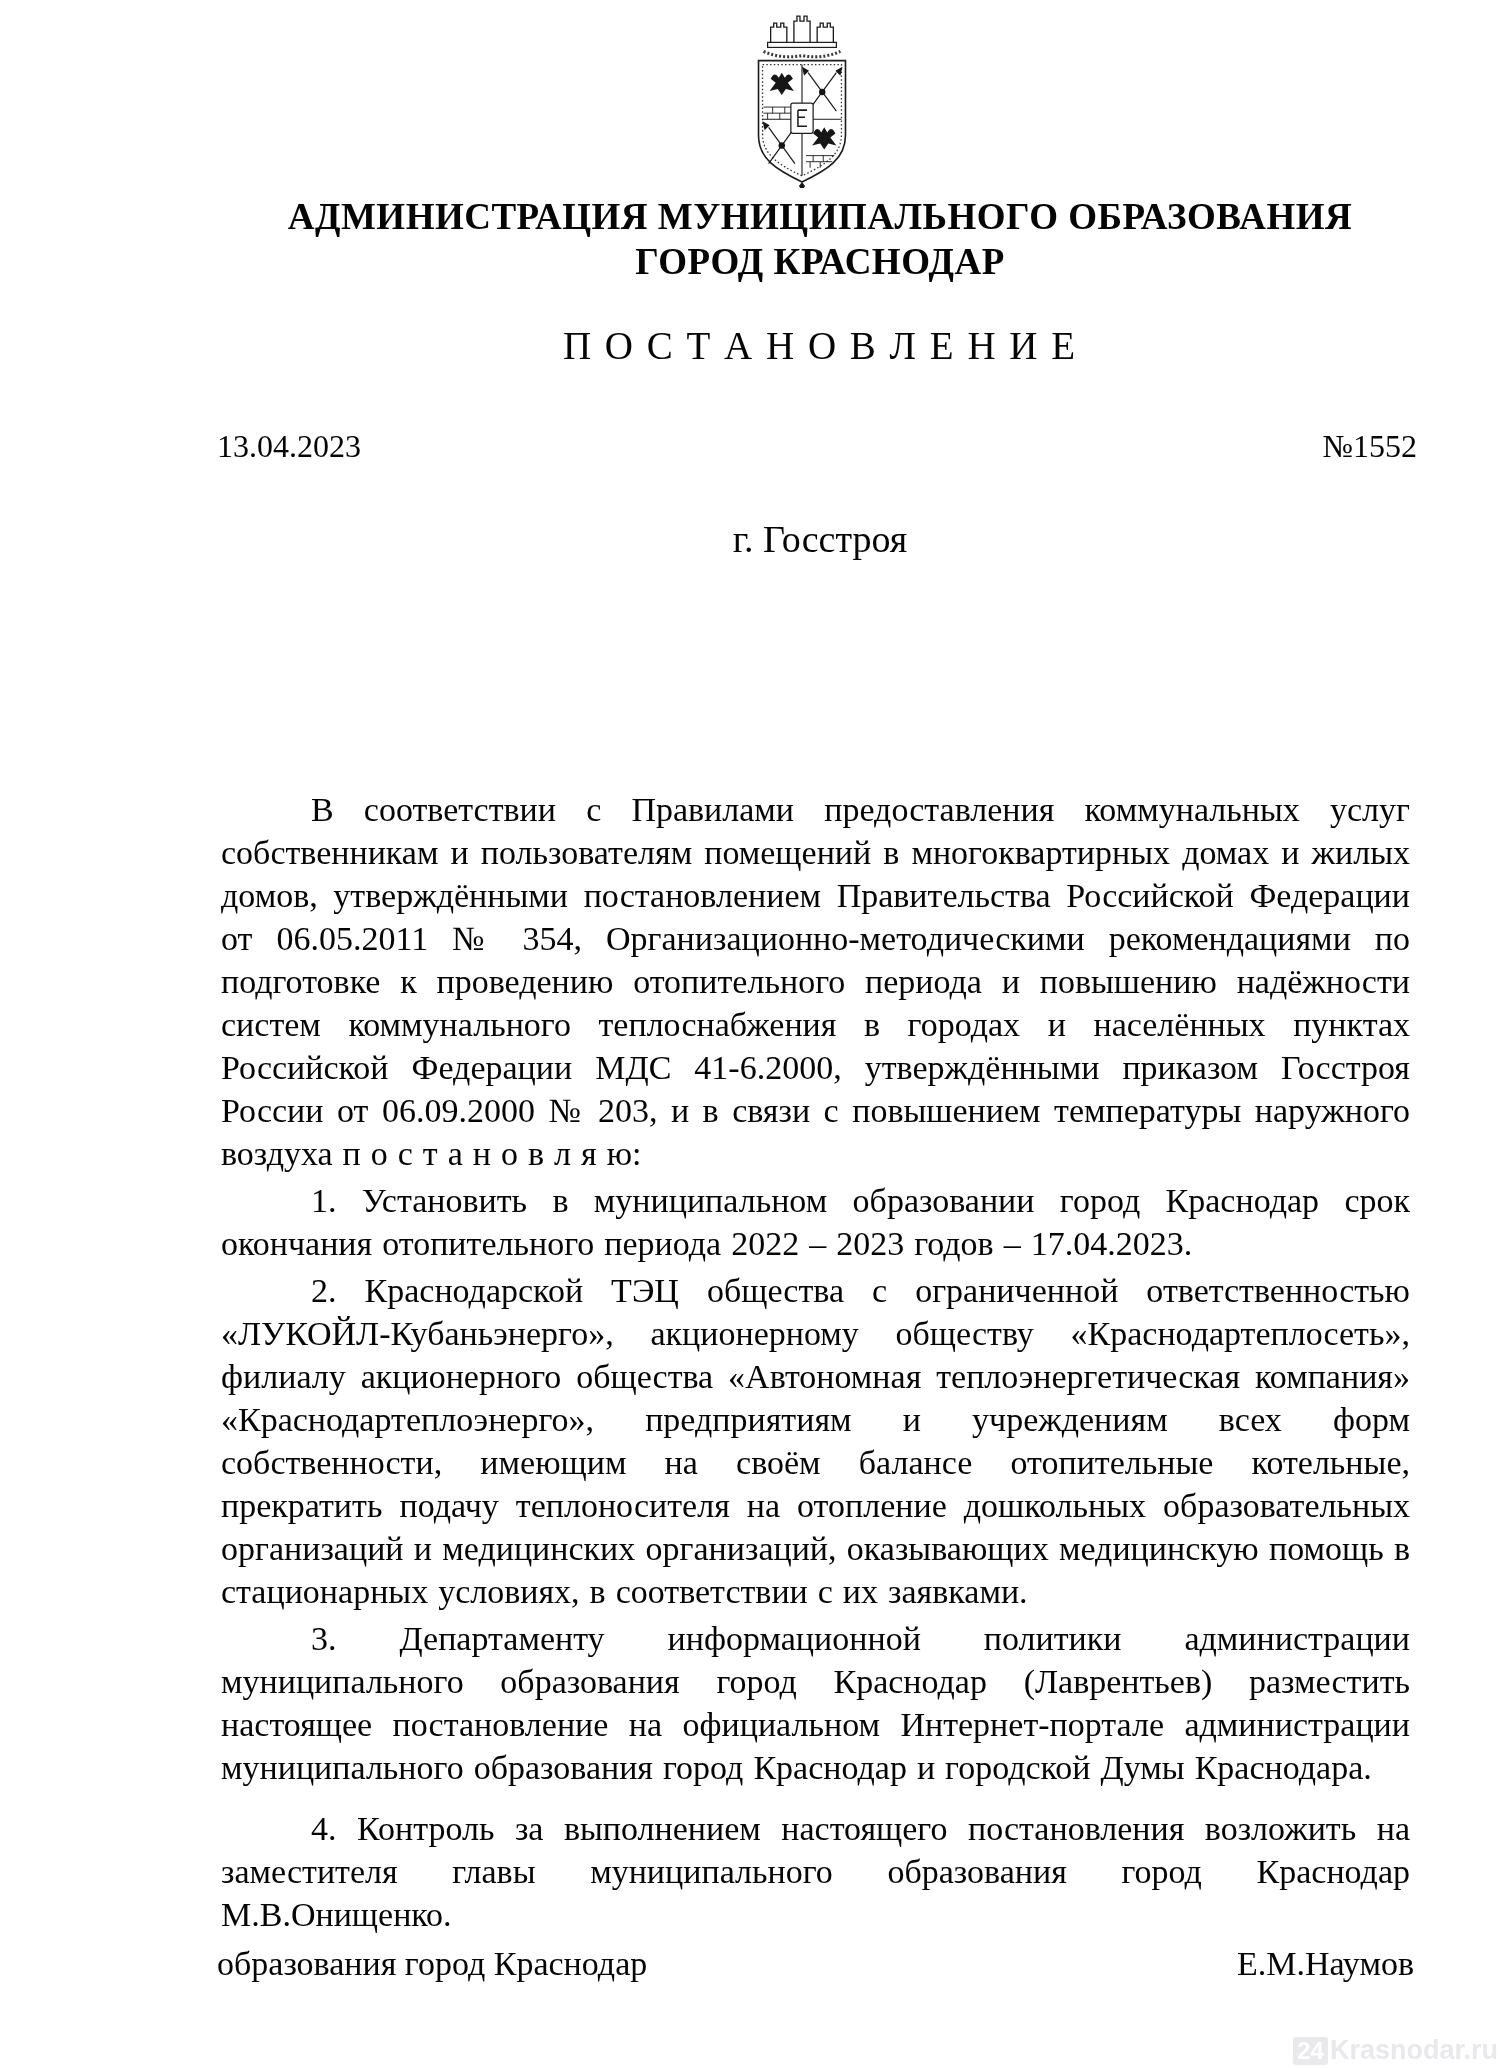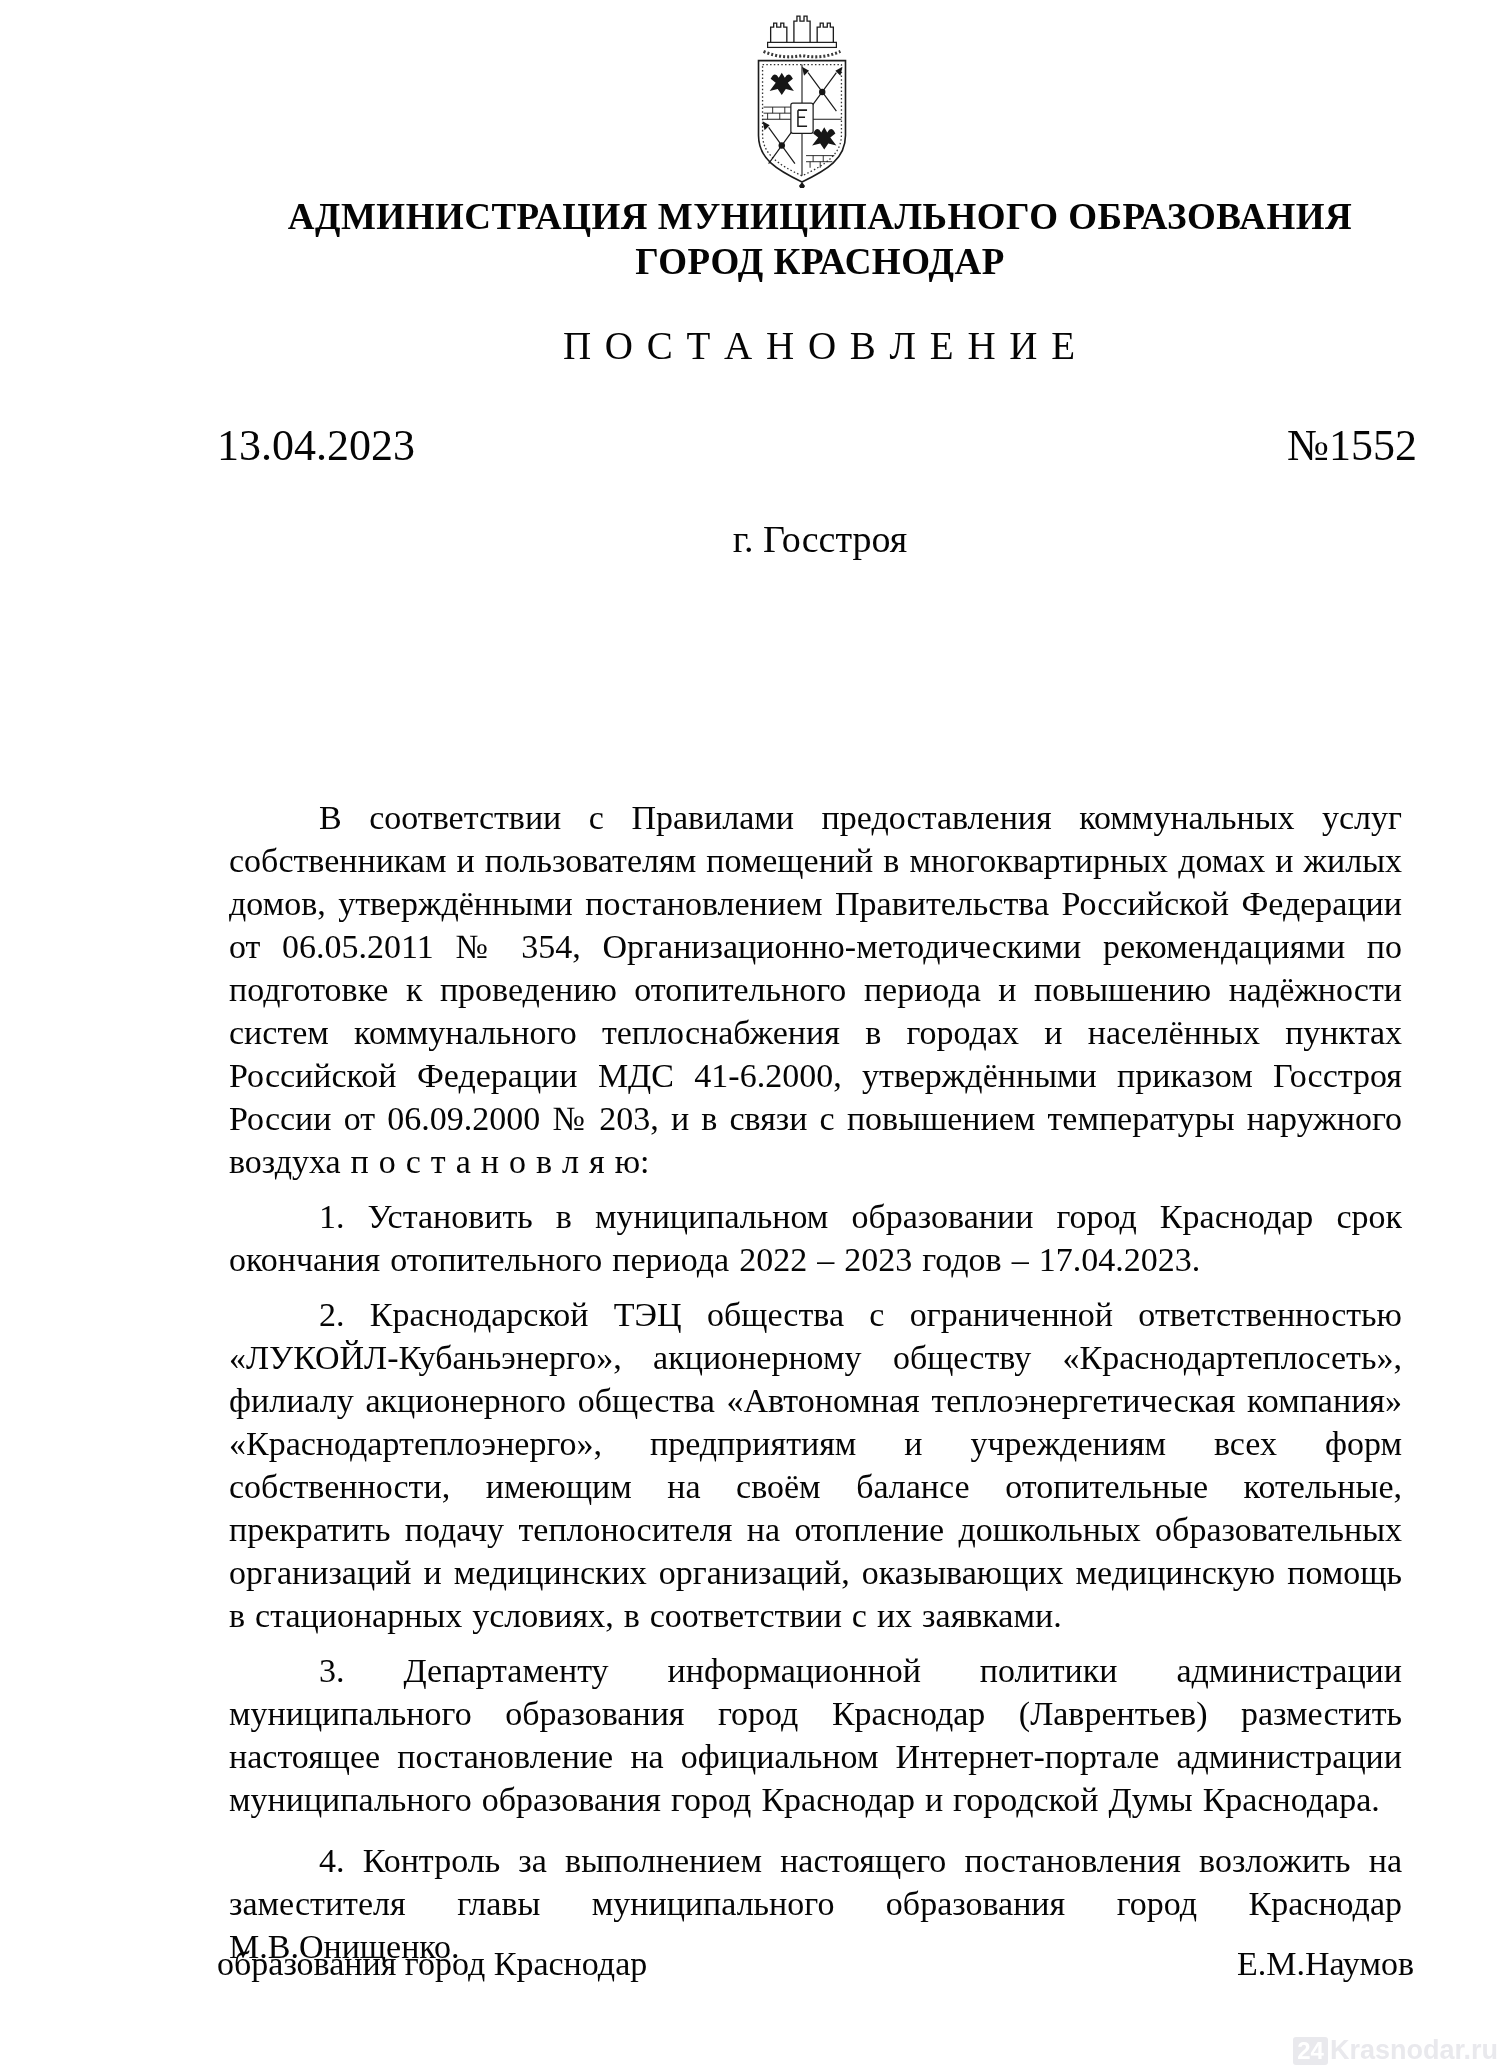--- a/index.html
+++ b/index.html
@@ -18,37 +18,37 @@
   
   .head-col { position:absolute; left:220px; width:1200px; text-align:center; }
   .org-name { top:194px; font-weight:bold; font-size:37px; line-height:45px; letter-spacing:0.5px; }
   .doc-type { top:318px; font-size:39px; line-height:56px; letter-spacing:2px; }
   .city-line { top:516px; font-size:38px; line-height:46px; }
 
   
   .date-row {
     position:absolute; left:217px; width:1200px; top:422px;
     display:flex; justify-content:space-between; align-items:flex-end;
-    font-size:44px; line-height:48px;
+    font-size:32px; line-height:48px;
   }
 
   
   .subject {
     position:absolute; left:347px; width:953px; top:602px;
     font-weight:bold; font-size:34px; line-height:49px;
   }
   .subject .line { text-align:justify; text-align-last:justify; }
 
   
   .body-text {
     position:absolute; left:217px; width:1197px; top:784px;
     font-size:34px; line-height:43px; text-align:justify;
     word-spacing:1.5px;
   }
-  .para { text-indent:90px; margin:12px; }
+  .para { text-indent:90px; margin:4px; }
   .para.spaced { margin-top:18px; }
 
   
   .signature {
     position:absolute; left:217px; width:1197px; top:1942px;
     display:flex; justify-content:space-between; align-items:flex-end;
     font-size:34px; line-height:43px;
   }
 
   

